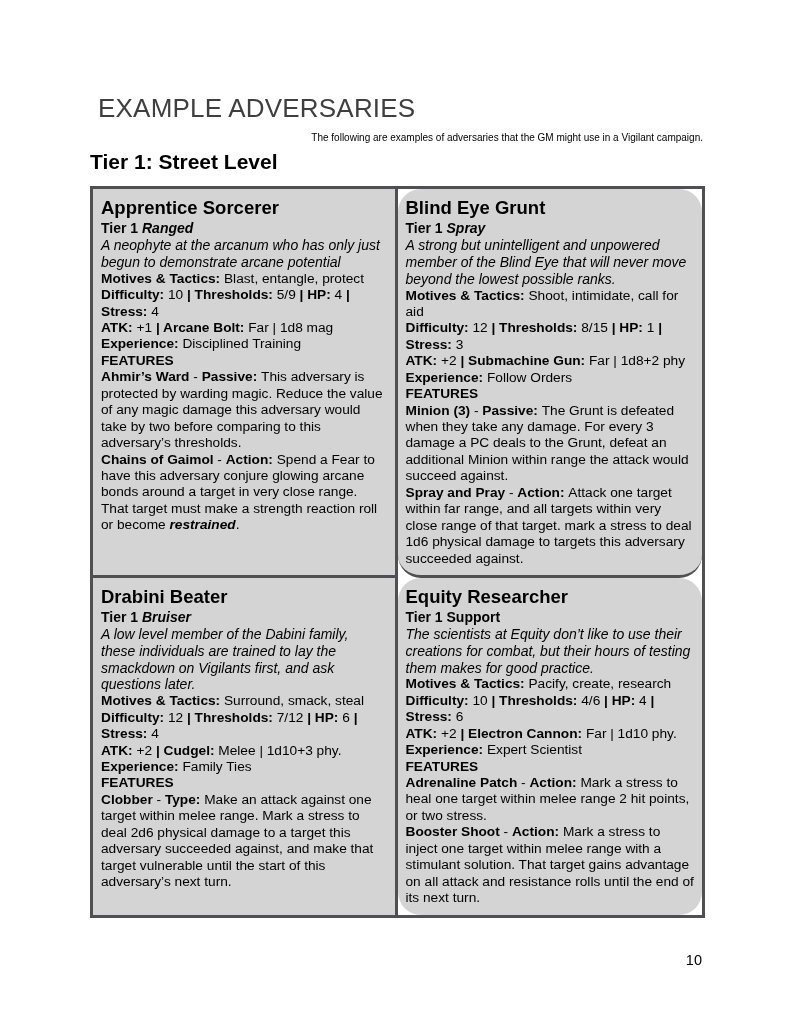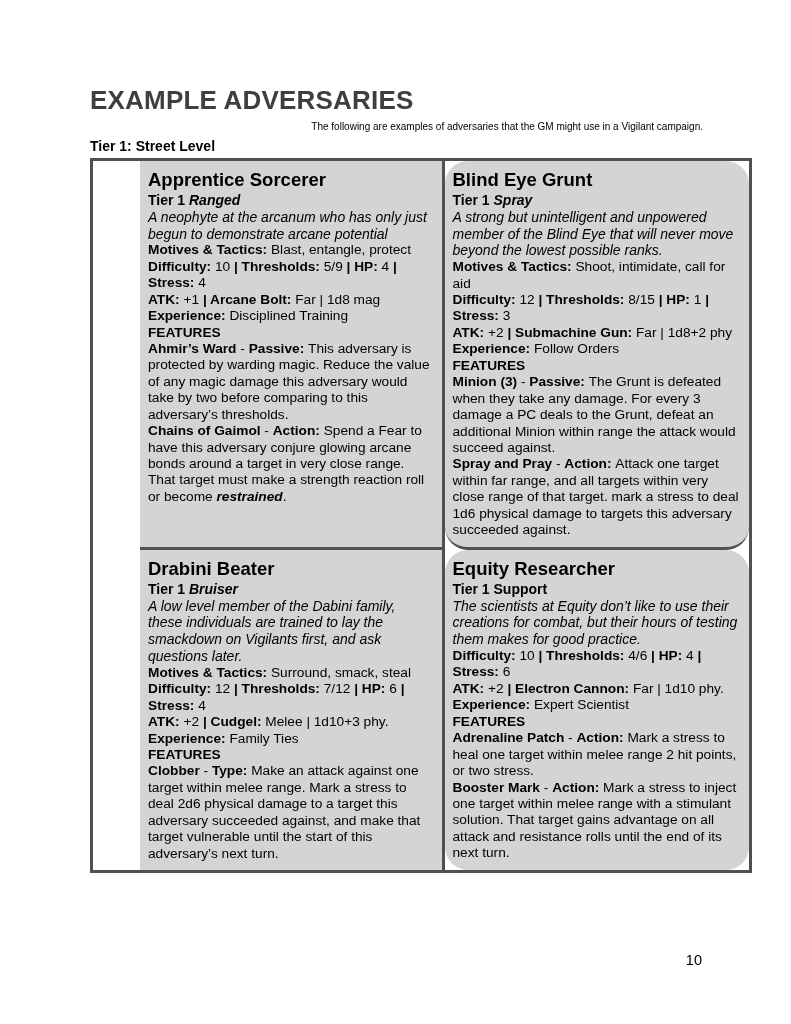--- a/index.html
+++ b/index.html
@@ -12,47 +12,46 @@
     height: 1024px;
     position: relative;
     font-family: "Liberation Sans", sans-serif;
     color: #000000;
     overflow: hidden;
   }
   .page {
     padding: 86px 88px 0 90px;
   }
   .doc-title {
-    margin: 0;
+    margin: 8px;
     font-size: 26px;
-    font-weight: bold;
+    font-weight: normal;
     color: #3f3f3f;
     letter-spacing: 0.2px;
     line-height: 1.15;
   }
   .doc-subtitle {
     margin: 5px 0 0 0;
     font-size: 10px;
     line-height: 1.2;
     text-align: right;
   }
   .section-heading {
     margin: 5px 0 0 0;
-    font-size: 14px;
+    font-size: 21px;
     font-weight: bold;
     line-height: 1.2;
   }
   .grid {
-    margin-top: 3px;
+    margin-top: 12px;
     display: grid;
     grid-template-columns: 1fr 1fr;
     grid-template-rows: minmax(359px, auto) minmax(300px, auto);
     border: 3px solid #505052;
     width: 609px;
-    padding-left: 47px;
   }
   .card {
     background: #d4d4d4;
     padding: 6px 8px 8px 8px;
     font-size: 13.7px;
     line-height: 1.2;
     border-right: 3px solid #505052;
     border-bottom: 3px solid #505052;
     overflow: hidden;
   }
@@ -136,24 +135,25 @@
           <div class="line"><b>FEATURES</b></div>
           <div class="line"><b>Clobber</b><span> - </span><b>Type: </b><span>Make an attack against one target within melee range. Mark a stress to deal 2d6 physical damage to a target this adversary succeeded against, and make that target vulnerable until the start of this adversary’s next turn.</span></div>
         </div>
   </div>
 
   <div class="card">
     <div class="card-title">Equity Researcher</div>
     <div class="card-tier"><b>Tier 1 Support</b></div>
     <div class="card-desc">The scientists at Equity don’t like to use their creations for combat, but their hours of testing them makes for good practice.</div>
     <div class="card-body">
+          <div class="line"><b>Motives &amp; Tactics: </b><span>Pacify, create, research</span></div>
           <div class="line"><b>Difficulty: </b><span>10 </span><b>| </b><b>Thresholds: </b><span>4/6 </span><b>| </b><b>HP: </b><span>4 </span><b>| </b><b>Stress: </b><span>6</span></div>
           <div class="line"><b>ATK: </b><span>+2 </span><b>| </b><b>Electron Cannon: </b><span>Far | 1d10 phy.</span></div>
           <div class="line"><b>Experience: </b><span>Expert Scientist</span></div>
           <div class="line"><b>FEATURES</b></div>
           <div class="line"><b>Adrenaline Patch</b><span> - </span><b>Action: </b><span>Mark a stress to heal one target within melee range 2 hit points, or two stress.</span></div>
-          <div class="line"><b>Booster Mark</b><span> - </span><b>Action: </b><span>Mark a stress to inject one target within melee range with a stimulant solution. That target gains advantage on all attack and resistance rolls until the end of its next turn.</span></div>
+          <div class="line"><b>Booster Shoot</b><span> - </span><b>Action: </b><span>Mark a stress to inject one target within melee range with a stimulant solution. That target gains advantage on all attack and resistance rolls until the end of its next turn.</span></div>
         </div>
   </div>
 </div>
 </div>
 
 <div class="page-number">10</div>
 
 </body></html>

